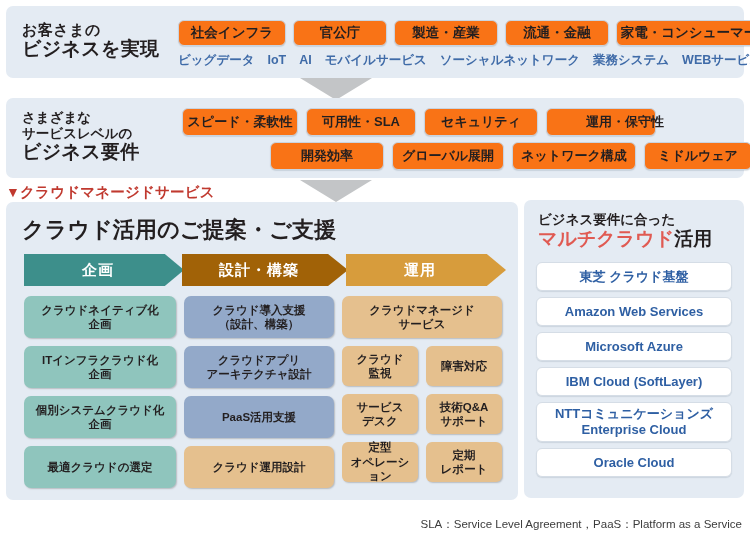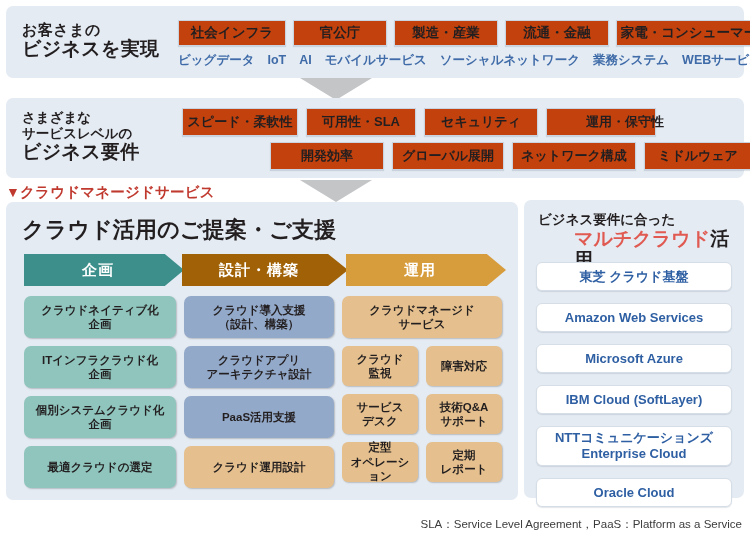--- a/index.html
+++ b/index.html
@@ -38,23 +38,23 @@
   #label-customer { top: 15px; }
   #label-customer .l1 { font-size: 15px; letter-spacing: .5px;}
   #label-customer .l2 { font-size: 19px; letter-spacing: .3px;}
 
   .tagrow {
     position: absolute;
     display: flex;
     gap: 7px;
   }
   .wtag {
-    background: #c2410c;
+    background: #f97316;
     border: 1px solid #c9d4e0;
-    border-radius: 0;
+    border-radius: 6px;
     font-size: 13.5px;
     font-weight: bold;
     color: #231f20;
     display: flex;
     align-items: center;
     justify-content: center;
     box-sizing: border-box;
     height: 26px;
     box-shadow: 0 1px 1px rgba(80,100,120,.18);
     white-space: nowrap;
@@ -199,30 +199,30 @@
   
   #sec-cloud {
     left: 524px; top: 200px; width: 220px; height: 298px;
   }
   #cloud-head {
     position: absolute;
     left: 14px; top: 12px;
     line-height: 1.15;
   }
   #cloud-head .ch1 { font-size: 13.5px; font-weight: bold; color: #231f20; }
-  #cloud-head .ch2 { font-size: 19px; font-weight: bold; color: #231f20; margin-left: 36px; }
+  #cloud-head .ch2 { font-size: 19px; font-weight: bold; color: #231f20; }
   #cloud-head .ch2 .hl { color: #e05a52; }
 
   #cloud-list {
     position: absolute;
     left: 12px; top: 62px;
     width: 196px;
     display: flex;
     flex-direction: column;
-    gap: 12px;
+    gap: 6px;
   }
   .cloud-item {
     background: #ffffff;
     border-radius: 6px;
     border: 1px solid #d5dde6;
     font-size: 13px;
     font-weight: bold;
     color: #2e5fa3;
     display: flex;
     align-items: center;

